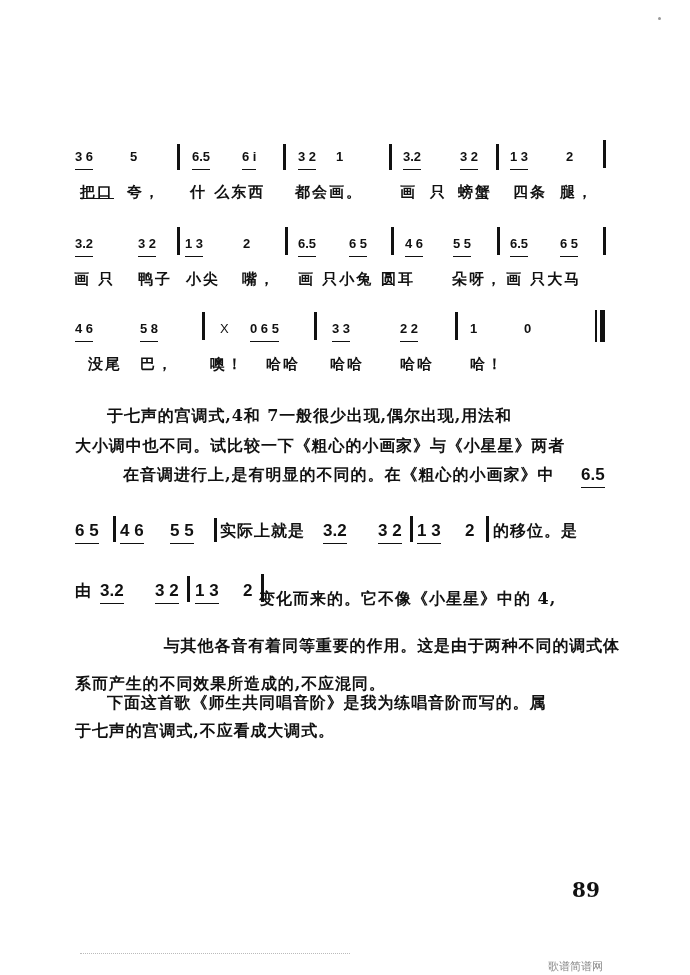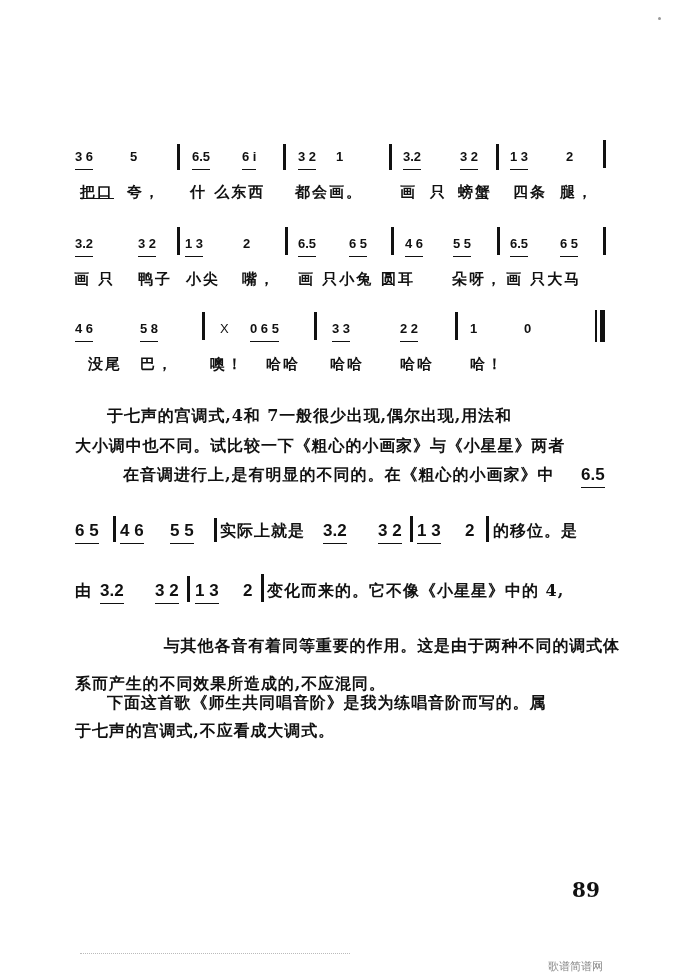--- a/index.html
+++ b/index.html
@@ -143,21 +143,21 @@
 </div>
 
 <div class="inline-row" style="top:580px;">
   <span class="t" style="left:0;">由</span>
   <span class="n ul" style="left:25px;">3.2</span>
   <span class="n ul" style="left:80px;">3 2</span>
   <span class="bar" style="left:112px;top:-4px;height:26px;"></span>
   <span class="n ul" style="left:120px;">1 3</span>
   <span class="n" style="left:168px;">2</span>
   <span class="bar" style="left:186px;top:-6px;height:28px;"></span>
-  <span class="t" style="left:192px;">变化而来的。它不像《小星星》中的 4,</span>
+  <span class="t" style="left:184px;margin-top:8px;">变化而来的。它不像《小星星》中的 4,</span>
 </div>
 
 <div class="para" style="top:636px;text-align:right;">与其他各音有着同等重要的作用。这是由于两种不同的调式体</div>
 <div class="para" style="top:674px;">系而产生的不同效果所造成的,不应混同。</div>
 <div class="para" style="top:693px;padding-left:32px;">下面这首歌《师生共同唱音阶》是我为练唱音阶而写的。属</div>
 <div class="para" style="top:721px;">于七声的宫调式,不应看成大调式。</div>
 
 <div class="page-number">89</div>
 <div class="footer-rule"></div>
 <div class="watermark">

